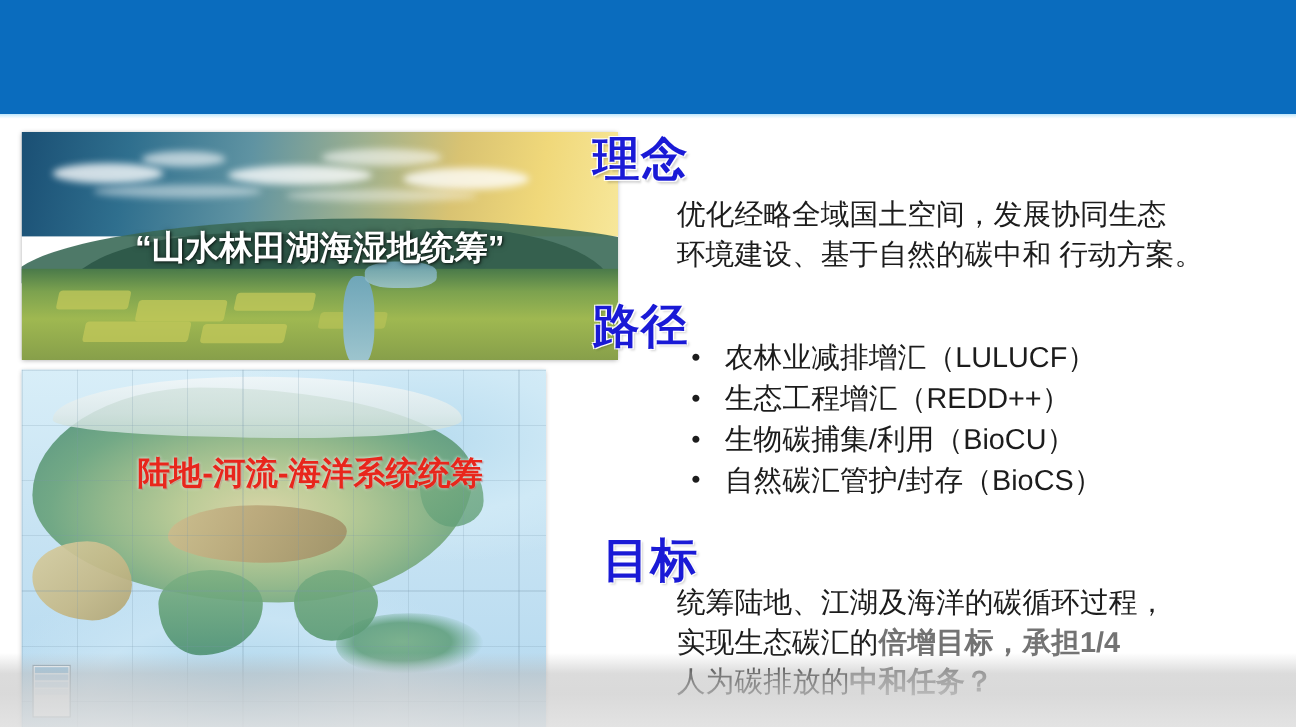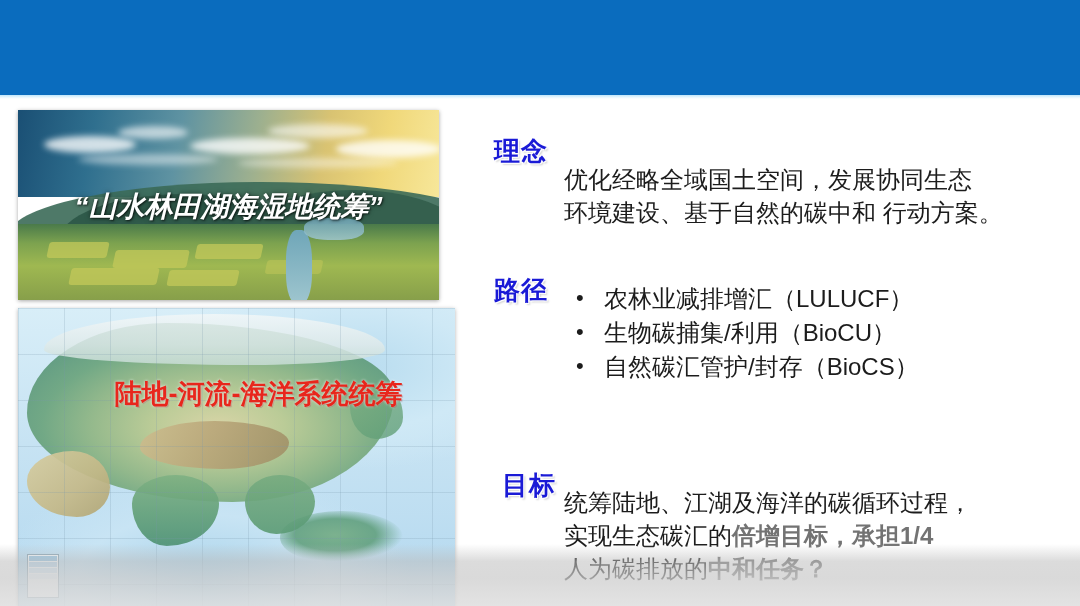--- a/index.html
+++ b/index.html
@@ -65,25 +65,24 @@
   .title .t-yellow {
     color: #ffff1e;
     text-shadow: 0 2px 3px rgba(0,0,0,0.5), 1px 1px 0 rgba(0,0,0,0.3);
   }
   .title .t-gap { display: inline-block; width: 14px; }
 
   
   .photo-top {
     position: absolute;
     left: 18px; top: 110px;
-    width: 421px; height: 190px;
+    width: 497px; height: 190px;
     overflow: hidden;
     box-shadow: 0 1px 4px rgba(0,0,0,0.35);
     z-index: 20;
-    font-style: italic;
   }
   .photo-top .sky {
     position: absolute; left: 0; top: 0; width: 100%; height: 46%;
     background: linear-gradient(100deg,
       #1a4f74 0%, #2f6f8e 18%, #5f93a2 38%,
       #9db08f 56%, #d9c372 72%, #f0d87a 86%, #f7e79a 100%);
   }
   .photo-top .cloud {
     position: absolute;
     background: rgba(255,255,255,0.78);
@@ -235,30 +234,29 @@
   
   .content {
     position: absolute;
     left: 478px; top: 100px;
     width: 600px; height: 500px;
     z-index: 30;
   }
   .sec-head {
     position: absolute;
     font-weight: bold;
-    font-size: 26px;
+    font-size: 39px;
     color: #1a1ad6;
     letter-spacing: 1px;
     text-shadow: 1px 1px 0 rgba(255,255,255,.95),
                 -1px -1px 0 rgba(255,255,255,.85),
                  1px -1px 0 rgba(255,255,255,.85),
                 -1px  1px 0 rgba(255,255,255,.85),
                  2px 2px 2px rgba(0,0,0,.18);
     white-space: nowrap;
-    margin-top: 28px;
   }
   .body-text {
     position: absolute;
     color: #1c1c1c;
     font-size: 24px;
     line-height: 33px;
     white-space: nowrap;
     font-weight: 500;
   }
   .body-text .hl-red { color: #737373; font-weight: bold; }
@@ -356,20 +354,21 @@
 
     <div class="sec-head" id="h-linian">理念</div>
     <div class="body-text" id="t-linian">
       <div>优化经略全域国土空间，发展协同生态</div>
       <div>环境建设、基于自然的碳中和 行动方案。</div>
     </div>
 
     <div class="sec-head" id="h-lujing">路径</div>
     <ul class="bullets" id="l-lujing">
       <li>农林业减排增汇（LULUCF）</li>
+      <li>生态工程增汇（REDD++）</li>
       <li>生物碳捕集/利用（BioCU）</li>
       <li>自然碳汇管护/封存（BioCS）</li>
     </ul>
 
     <div class="sec-head" id="h-mubiao">目标</div>
     <div class="body-text" id="t-mubiao">
       <div>统筹陆地、江湖及海洋的碳循环过程，</div>
       <div><span>实现生态碳汇的</span><span class="hl-red">倍增目标，承担1/4</span></div>
       <div><span>人为碳排放的</span><span class="hl-red">中和任务？</span></div>
     </div>

